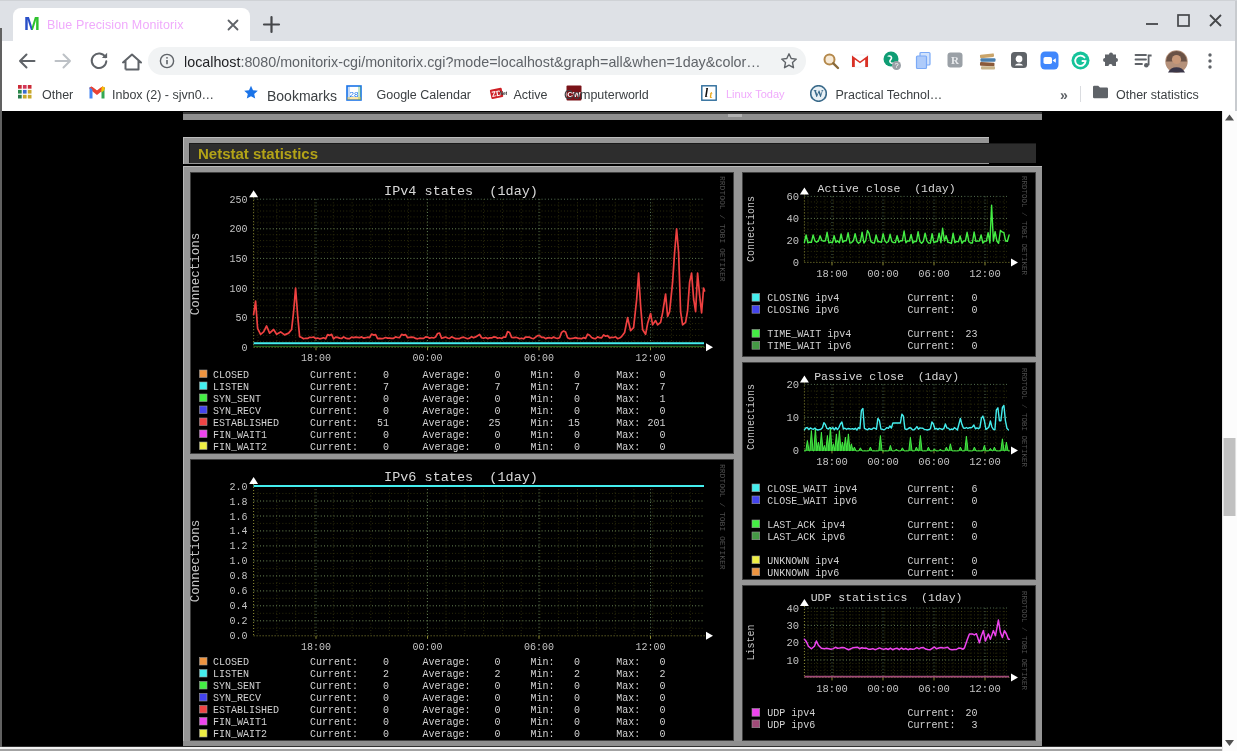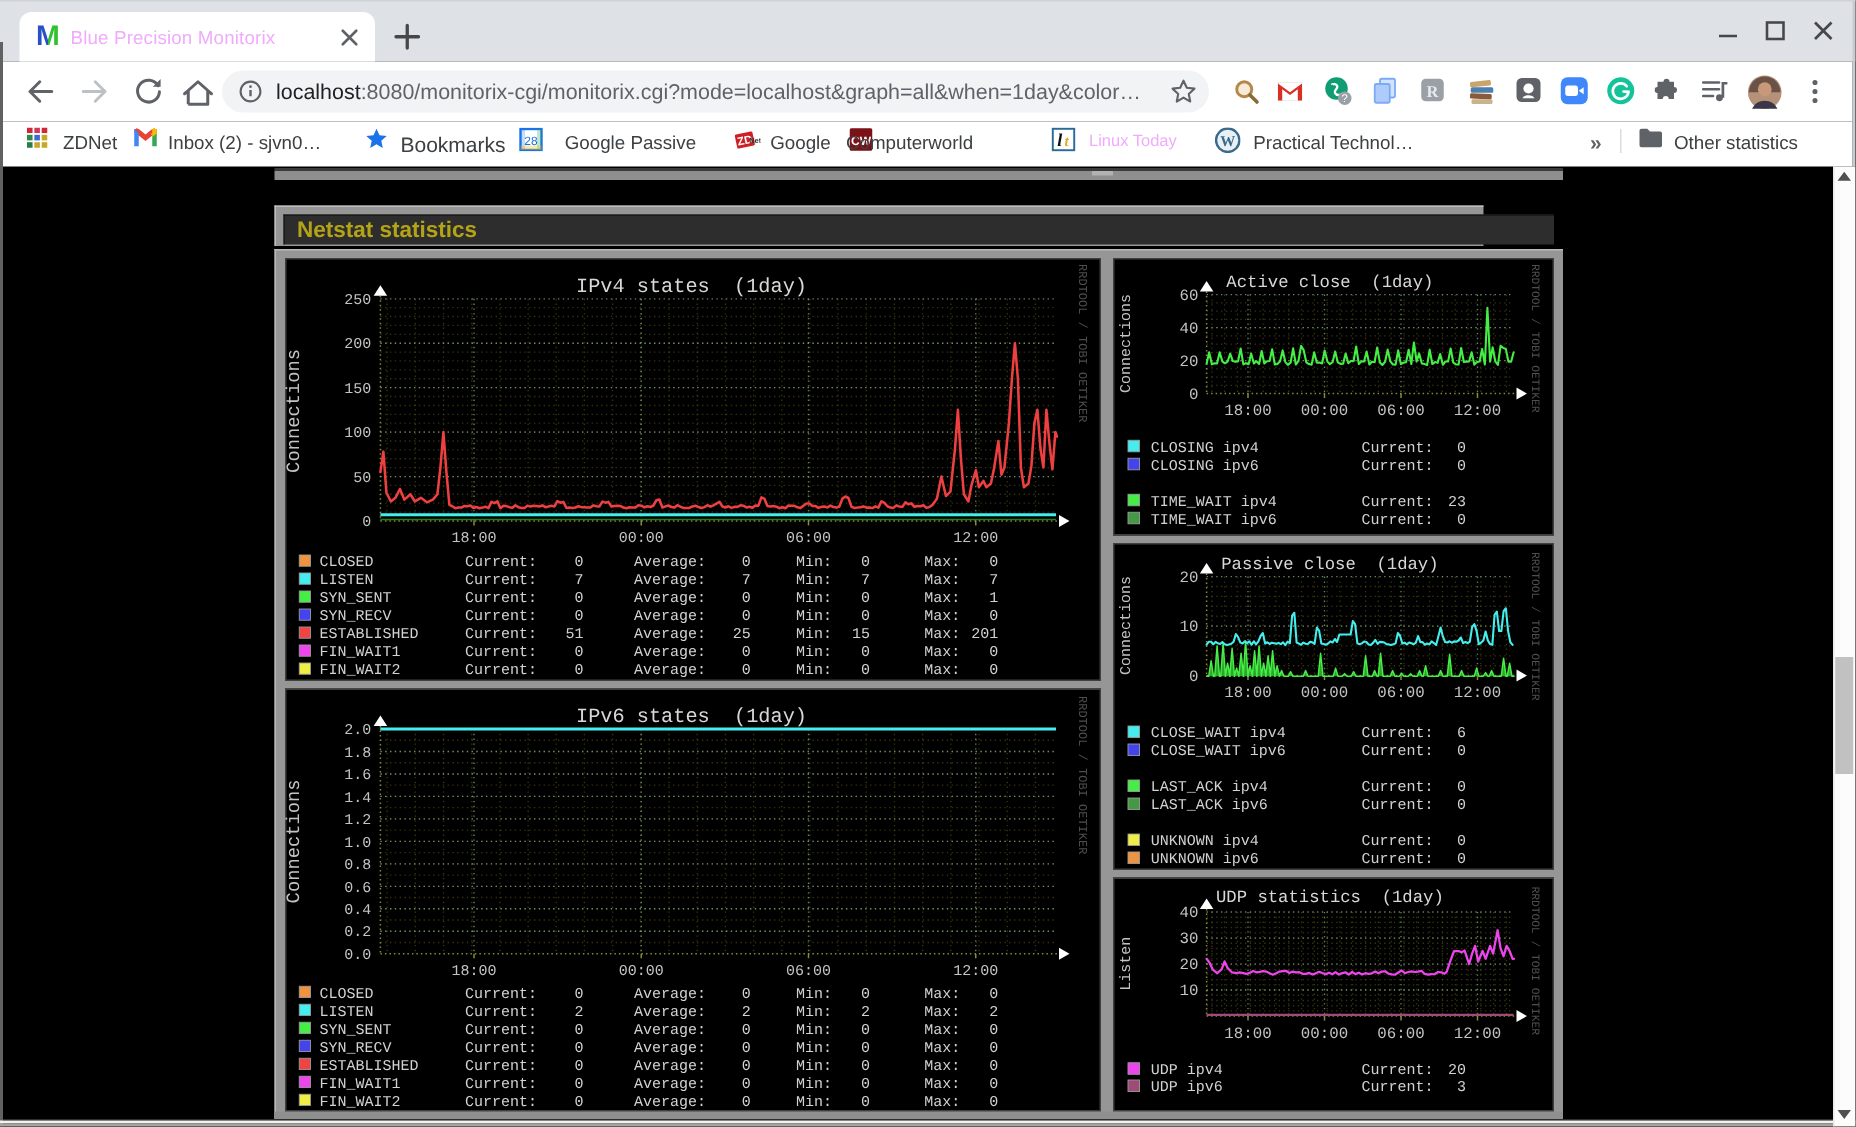--- a/index.html
+++ b/index.html
@@ -132,50 +132,50 @@
       <rect x="0.0" y="0.0" width="3.7" height="3.7" fill="#cc2a36"></rect>
       <rect x="4.9" y="0.0" width="3.7" height="3.7" fill="#d2375a"></rect>
       <rect x="9.8" y="0.0" width="3.7" height="3.7" fill="#cc2a36"></rect>
       <rect x="0.0" y="4.9" width="3.7" height="3.7" fill="#2a8a4a"></rect>
       <rect x="4.9" y="4.9" width="3.7" height="3.7" fill="#3a6cd0"></rect>
       <rect x="9.8" y="4.9" width="3.7" height="3.7" fill="#c8a82a"></rect>
       <rect x="0.0" y="9.8" width="3.7" height="3.7" fill="#2a7a4a"></rect>
       <rect x="4.9" y="9.8" width="3.7" height="3.7" fill="#c8a82a"></rect>
       <rect x="9.8" y="9.8" width="3.7" height="3.7" fill="#c8a82a"></rect>
     </svg></div>
-<div class="abs" style="left:42px;top:88px;font-size:12.5px;color:#3c4043;white-space:nowrap">ZDNet</div>
+<div class="abs" style="left:42px;top:88px;font-size:12.5px;color:#3c4043;white-space:nowrap">Other</div>
 <div class="abs" style="left:89px;top:85px"><svg width="16" height="13" viewBox="0 0 16 13">
 <path d="M1.2 1.5 L8 7 L14.8 1.5" stroke="#ea4335" stroke-width="3.2" fill="none"></path>
 <path d="M11.5 4.2 L14.8 1.5" stroke="#fbbc04" stroke-width="3.2" fill="none"></path>
 <rect x="0.5" y="1" width="3" height="11.5" fill="#4285f4"></rect>
 <rect x="12.5" y="1" width="3" height="11.5" fill="#34a853"></rect>
 <path d="M0.5 1 H3.5 L8 4.6 L12.5 1 H15.5 L8 7.2 Z" fill="#ea4335"></path>
 <path d="M12.5 1 H15.5 V4 L12.5 6.4 Z" fill="#fbbc04"></path>
 </svg></div>
 <div class="abs" style="left:112px;top:88px;font-size:12.5px;color:#3c4043;white-space:nowrap">Inbox (2) - sjvn0…</div>
 <div class="abs" style="left:243px;top:85px"><svg width="16" height="16" viewBox="0 0 16 16">
       <path d="M8 0.8 L10 5.2 L14.8 5.7 L11.2 8.9 L12.2 13.6 L8 11.2 L3.8 13.6 L4.8 8.9 L1.2 5.7 L6 5.2 Z" fill="#1a73e8"></path>
     </svg></div>
 <div class="abs" style="left:267px;top:88px;font-size:14px;color:#3c4043;white-space:nowrap">Bookmarks</div>
 <div class="abs" style="left:346px;top:85px"><svg width="16" height="16" viewBox="0 0 16 16">
 <rect x="1" y="1" width="14" height="14" fill="#fff" stroke="#1a73e8" stroke-width="1.6"></rect>
 <rect x="1" y="1" width="3" height="14" fill="#1a73e8" opacity="0.25"></rect>
 <rect x="12" y="1" width="3" height="14" fill="#34a853" opacity="0.3"></rect>
 <rect x="1" y="12" width="14" height="3" fill="#fbbc04" opacity="0.35"></rect>
 <text x="8" y="11.5" text-anchor="middle" font-size="8px" fill="#1a73e8" font-family="Liberation Sans">28</text>
     </svg></div>
-<div class="abs" style="left:376.5px;top:88px;font-size:12.5px;color:#3c4043;white-space:nowrap">Google Passive</div>
+<div class="abs" style="left:376.5px;top:88px;font-size:12.5px;color:#3c4043;white-space:nowrap">Google Calendar</div>
 <div class="abs" style="left:489px;top:85px"><svg width="18" height="17" viewBox="0 0 18 17">
 <g transform="rotate(-12 8 8)">
         <rect x="1.5" y="3.5" width="12" height="9.5" fill="#cf1f25" rx="1"></rect>
 <text x="7.5" y="11" text-anchor="middle" font-size="7.5px" fill="#fff" font-family="Liberation Sans" font-weight="bold">ZD</text>
       </g>
 <text x="14.5" y="10" text-anchor="middle" font-size="5px" fill="#333" font-family="Liberation Sans" font-weight="bold">Net</text>
     </svg></div>
-<div class="abs" style="left:513.5px;top:88px;font-size:12.5px;color:#3c4043;white-space:nowrap">Google</div>
+<div class="abs" style="left:513.5px;top:88px;font-size:12.5px;color:#3c4043;white-space:nowrap">Active</div>
 <div class="abs" style="left:566px;top:85px"><svg width="16" height="16" viewBox="0 0 16 16">
       <rect x="0.5" y="0.5" width="15" height="15" rx="1" fill="#7a1218"></rect>
       <text x="8" y="11.5" text-anchor="middle" font-size="8px" fill="#fff" font-family="Liberation Sans" font-weight="bold">CW</text>
     </svg></div>
 <div class="abs" style="left:564px;top:88px;font-size:12.5px;color:#3c4043;white-space:nowrap">Computerworld</div>
 <div class="abs" style="left:701px;top:85px"><svg width="16" height="16" viewBox="0 0 16 16">
       <rect x="0.8" y="0.8" width="14.4" height="14.4" fill="#fff" stroke="#2a6a9a" stroke-width="1.4"></rect>
       <text x="5.5" y="12" text-anchor="middle" font-size="12px" fill="#111" font-family="Liberation Serif" font-weight="bold" font-style="italic">l</text>
       <text x="10" y="12.5" text-anchor="middle" font-size="10px" fill="#e8a81e" font-family="Liberation Serif" font-weight="bold" font-style="italic">t</text>
     </svg></div>

